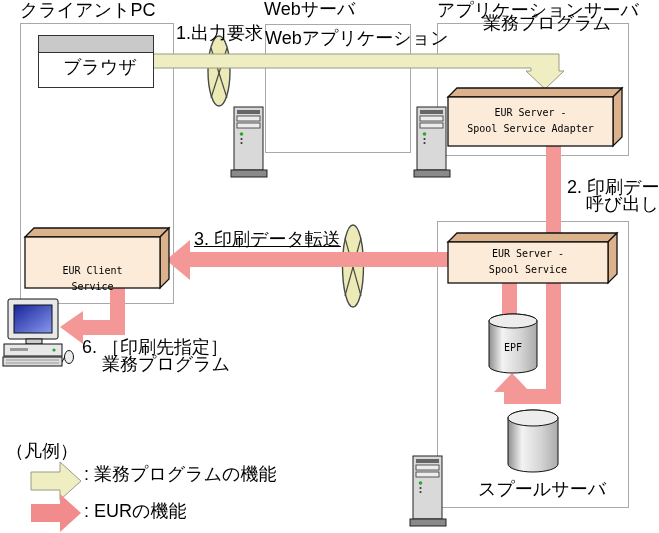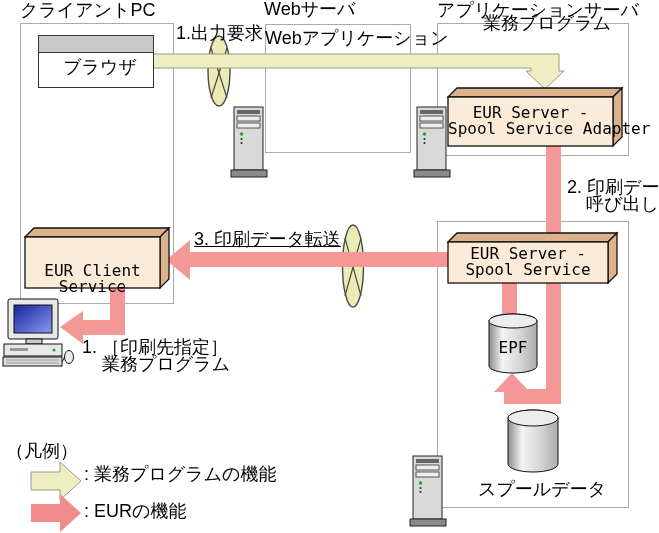--- a/index.html
+++ b/index.html
@@ -5,21 +5,21 @@
   html,body{margin:0;padding:0;background:#fff;}
   .stage{
     position:relative;width:659px;height:533px;background:#fff;overflow:hidden;
     font-family:"Liberation Sans","DejaVu Sans",sans-serif;color:#000;
   }
   .obox{position:absolute;background:#fff;border:1px solid #a9a9a9;z-index:0;}
   svg.layer{position:absolute;left:0;top:0;z-index:1;pointer-events:none;}
   svg.layer2{position:absolute;left:0;top:0;z-index:2;pointer-events:none;}
   .lbl{position:absolute;font-size:18px;line-height:17px;white-space:nowrap;z-index:4;}
   .ctr{text-align:center;}
-  .mono{font-family:"DejaVu Sans Mono","Liberation Mono",monospace;font-size:16px;line-height:15.5px;}
+  .mono{font-family:"DejaVu Sans Mono","Liberation Mono",monospace;font-size:10px;line-height:15.5px;}
   .browser{position:absolute;left:38px;top:35px;width:114px;height:51px;border:1px solid #333;background:#fff;z-index:2;}
   .browser .bar{height:16px;background:#c9c9c9;border-bottom:1px solid #333;}
 </style>
 </head>
 <body>
 
 <div class="stage">
 
   <div class="obox" style="left:20px;top:23px;width:152px;height:279px;"></div>
   <div class="obox" style="left:265px;top:24px;width:144px;height:127px;"></div>
@@ -151,26 +151,26 @@
   <div class="lbl ctr mono" style="left:448px;top:246px;width:160px;">
     <div>EUR Server -</div>
     <div>Spool Service</div>
   </div>
   <div class="lbl ctr mono" style="left:25px;top:263px;width:135px;">
     <div>EUR Client</div>
     <div>Service</div>
   </div>
 
   <div class="lbl ctr mono" style="left:489px;top:340px;width:48px;">EPF</div>
-  <div class="lbl ctr" style="left:478px;top:481px;width:110px;">スプールデータ</div>
+  <div class="lbl ctr" style="left:478px;top:481px;width:110px;">スプールサーバ</div>
 
   <div class="lbl" style="left:176px;top:25px;">1.出力要求</div>
   <div class="lbl" style="left:567px;top:179px;">2. 印刷データ</div>
   <div class="lbl" style="left:586px;top:196px;text-align:center;">呼び出し</div>
   <div class="lbl" style="left:194px;top:231px;text-decoration:underline;">3. 印刷データ転送</div>
-  <div class="lbl" style="left:82px;top:339px;">1. ［印刷先指定］</div>
+  <div class="lbl" style="left:82px;top:339px;">6. ［印刷先指定］</div>
   <div class="lbl" style="left:102px;top:356px;">業務プログラム</div>
 
   <div class="lbl" style="left:6px;top:443px;">（凡例）</div>
   <div class="lbl" style="left:84px;top:466px;">: 業務プログラムの機能</div>
   <div class="lbl" style="left:84px;top:503px;">: EURの機能</div>
 
 </div>
 
 </body></html>

